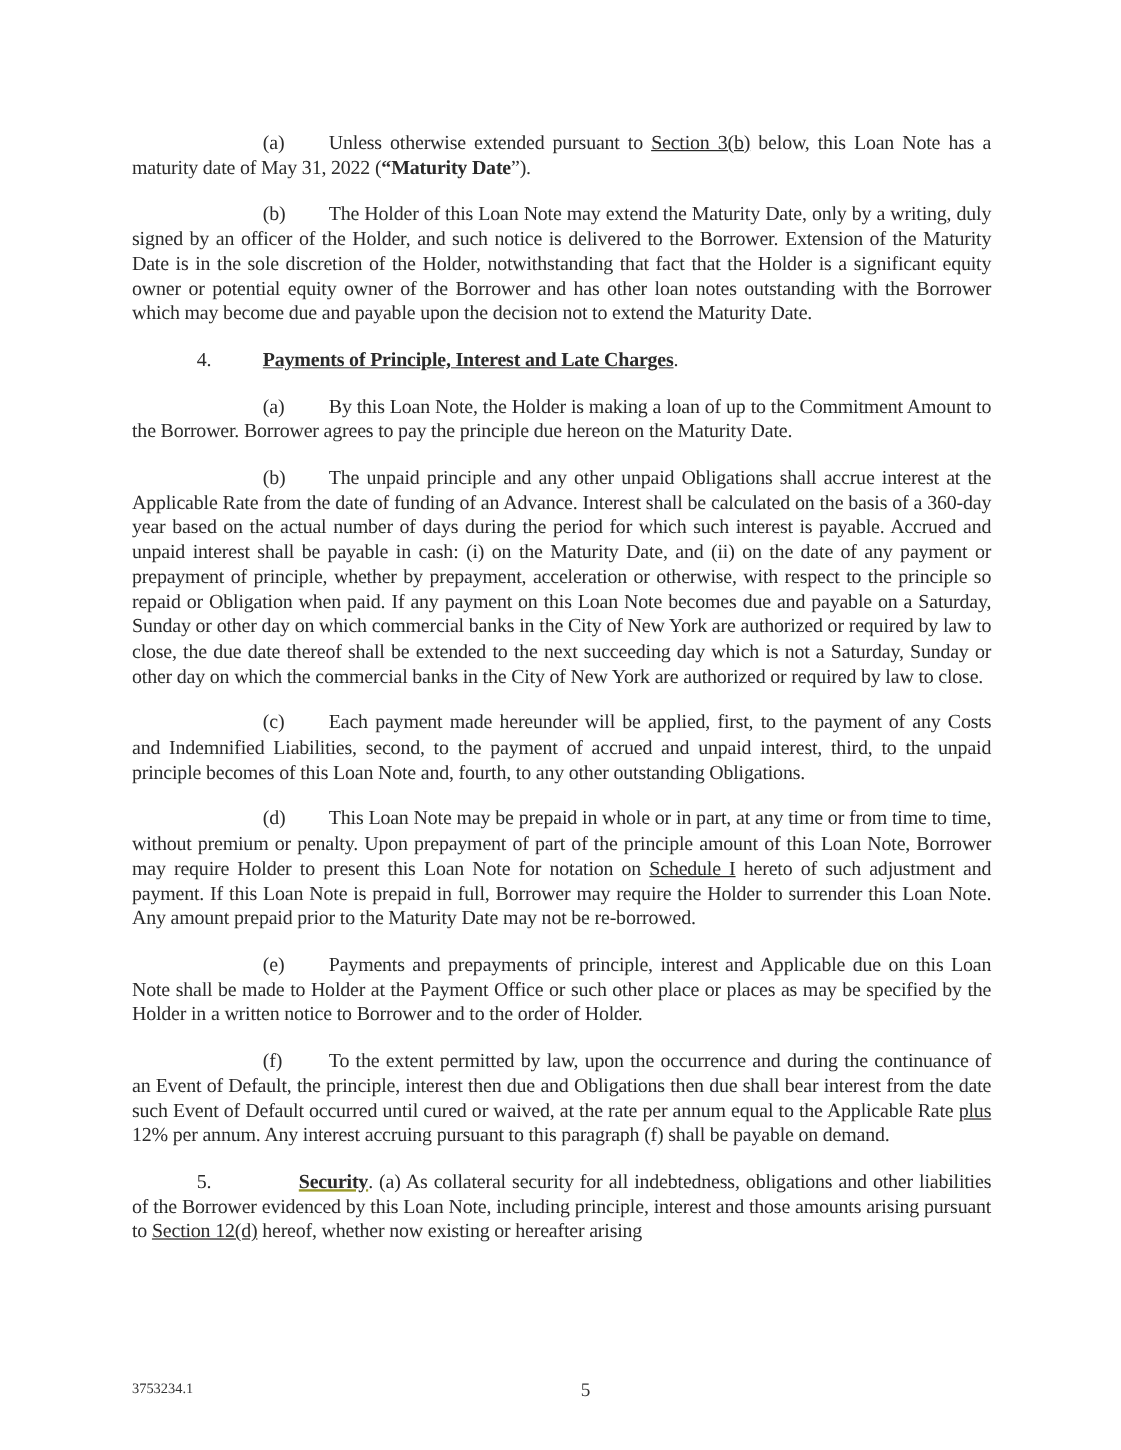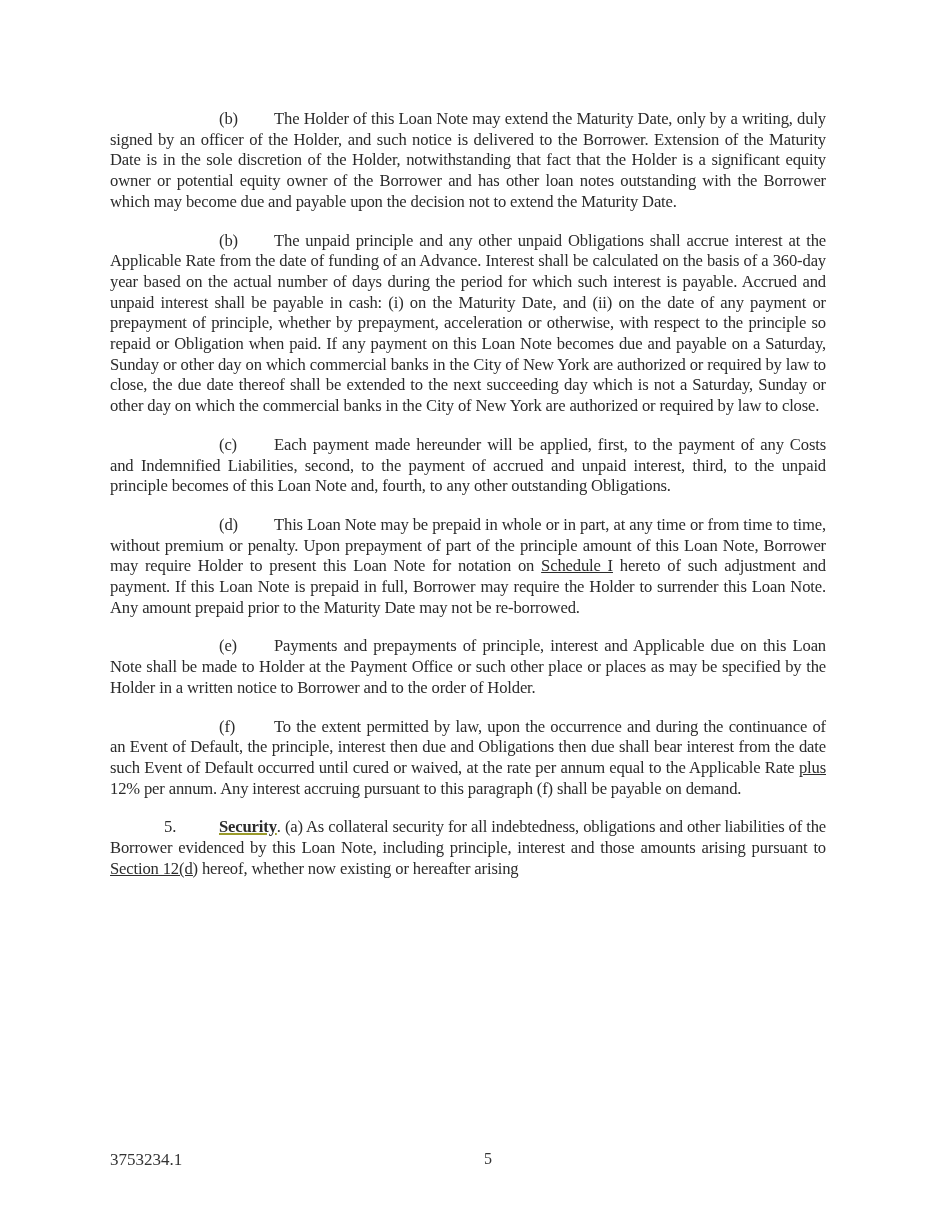--- a/index.html
+++ b/index.html
@@ -44,47 +44,51 @@
     .heading .title {
       font-weight: bold;
       text-decoration: underline;
       text-decoration-color: #555;
     }
     .sec-title {
       font-weight: bold;
       text-decoration: underline;
       text-decoration-color: #9a9a2a;
       text-decoration-thickness: 2px;
+      margin-left: 30px;
     }
     .u { text-decoration: underline; }
     b { font-weight: bold; }
     .footer-id {
       position: absolute;
       left: 110px;
       top: 1150px;
-      font-size: 17px;
+      font-size: 12px;
       color: #333;
     }
     .footer-page {
       position: absolute;
       left: 484px;
       top: 1150px;
       font-size: 16px;
       color: #333;
     }
   </style>
 </head>
 <body>
 
 <div class="page">
 
+  <p class="para"><span class="lbl">(a)</span><span>Unless otherwise extended pursuant to </span><span class="u">Section 3(b)</span><span> below, this Loan Note has a maturity date of May 31, 2022 (</span><b>“</b><b>Maturity Date</b><span>”).</span></p>
 
   <p class="para"><span class="lbl">(b)</span><span>The Holder of this Loan Note may extend the Maturity Date, only by a writing, duly signed by an officer of the Holder, and such notice is delivered to the Borrower. Extension of the Maturity Date is in the sole discretion of the Holder, notwithstanding that fact that the Holder is a significant equity owner or potential equity owner of the Borrower and has other loan notes outstanding with the Borrower which may become due and payable upon the decision not to extend the Maturity Date.</span></p>
 
+  <p class="heading"><span class="num">4.</span><span class="title">Payments of Principle, Interest and Late Charges</span><span>.</span></p>
 
+  <p class="para"><span class="lbl">(a)</span><span>By this Loan Note, the Holder is making a loan of up to the Commitment Amount to the Borrower.  Borrower agrees to pay the principle due hereon on the Maturity Date.</span></p>
 
   <p class="para"><span class="lbl">(b)</span><span>The unpaid principle and any other unpaid Obligations shall accrue interest at the Applicable Rate from the date of funding of an Advance.  Interest shall be calculated on the basis of a 360-day year based on the actual number of days during the period for which such interest is payable.  Accrued and unpaid interest shall be payable in cash: (i) on the Maturity Date, and (ii) on the date of any payment or prepayment of principle, whether by prepayment, acceleration or otherwise, with respect to the principle so repaid or Obligation when paid.  If any payment on this Loan Note becomes due and payable on a Saturday, Sunday or other day on which commercial banks in the City of New York are authorized or required by law to close, the due date thereof shall be extended to the next succeeding day which is not a Saturday, Sunday or other day on which the commercial banks in the City of New York are authorized or required by law to close.</span></p>
 
   <p class="para"><span class="lbl">(c)</span><span>Each payment made hereunder will be applied, first, to the payment of any Costs and Indemnified Liabilities, second, to the payment of accrued and unpaid interest, third, to the unpaid principle becomes of this Loan Note and, fourth, to any other outstanding Obligations.</span></p>
 
   <p class="para"><span class="lbl">(d)</span><span>This Loan Note may be prepaid in whole or in part, at any time or from time to time, without premium or penalty. Upon prepayment of part of the principle amount of this Loan Note, Borrower may require Holder to present this Loan Note for notation on </span><span class="u">Schedule I</span><span> hereto of such adjustment and payment.  If this Loan Note is prepaid in full, Borrower may require the Holder to surrender this Loan Note. Any amount prepaid prior to the Maturity Date may not be re-borrowed.</span></p>
 
   <p class="para"><span class="lbl">(e)</span><span>Payments and prepayments of principle, interest and Applicable due on this Loan Note shall be made to Holder at the Payment Office or such other place or places as may be specified by the Holder in a written notice to Borrower and to the order of Holder.</span></p>
 
   <p class="para"><span class="lbl">(f)</span><span>To the extent permitted by law, upon the occurrence and during the continuance of an Event of Default, the principle, interest then due and Obligations then due shall bear interest from the date such Event of Default occurred until cured or waived, at the rate per annum equal to the Applicable Rate </span><span class="u">plus</span><span> 12% per annum.  Any interest accruing pursuant to this paragraph (f) shall be payable on demand.</span></p>

